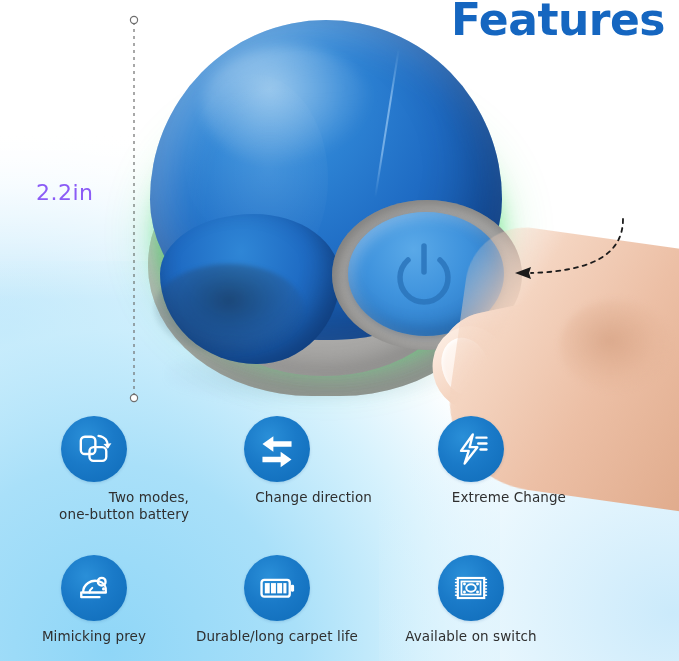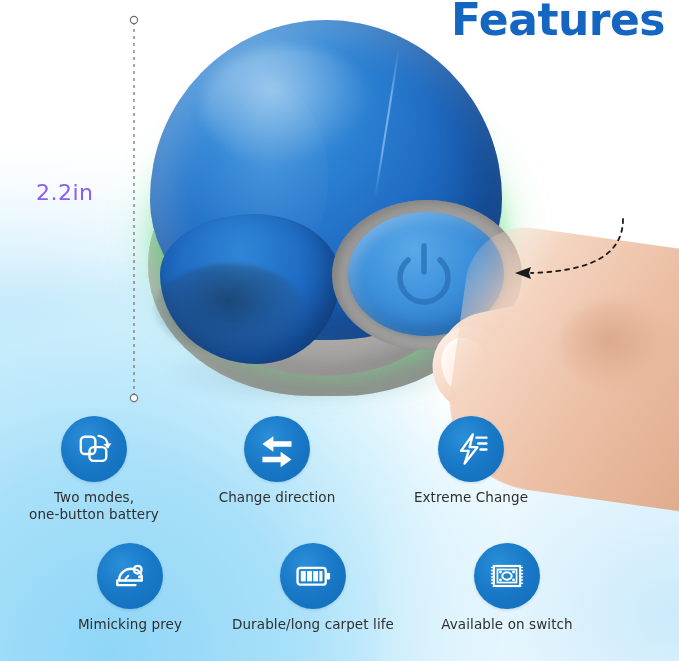--- a/index.html
+++ b/index.html
@@ -189,22 +189,22 @@
   .feat{position:absolute;width:190px;text-align:center;}
   .feat-circle{
     width:66px;height:66px;border-radius:50%;margin:0 auto;
     background:radial-gradient(circle at 38% 32%, #2a8fd8 0%, #1a7ac8 45%, #0f6bb8 100%);
     display:flex;align-items:center;justify-content:center;
     box-shadow:0 1px 3px rgba(20,80,140,.18);
   }
   .feat-label{
     margin-top:7px;font-size:13.5px;color:#2f2f2f;line-height:1.28;letter-spacing:.1px;
   }
-  .r1{top:8px;}
-  .r2{top:135px;padding-left:36px;}
+  .r1{top:8px;text-align:right;}
+  .r2{top:147px;}
   .c1{left:-1px;}
   .c2{left:182px;}
   .c3{left:376px;}
 </style>
 </head>
 <body>
 
 <div id="stage">
 
   <div class="bg-base"></div>

